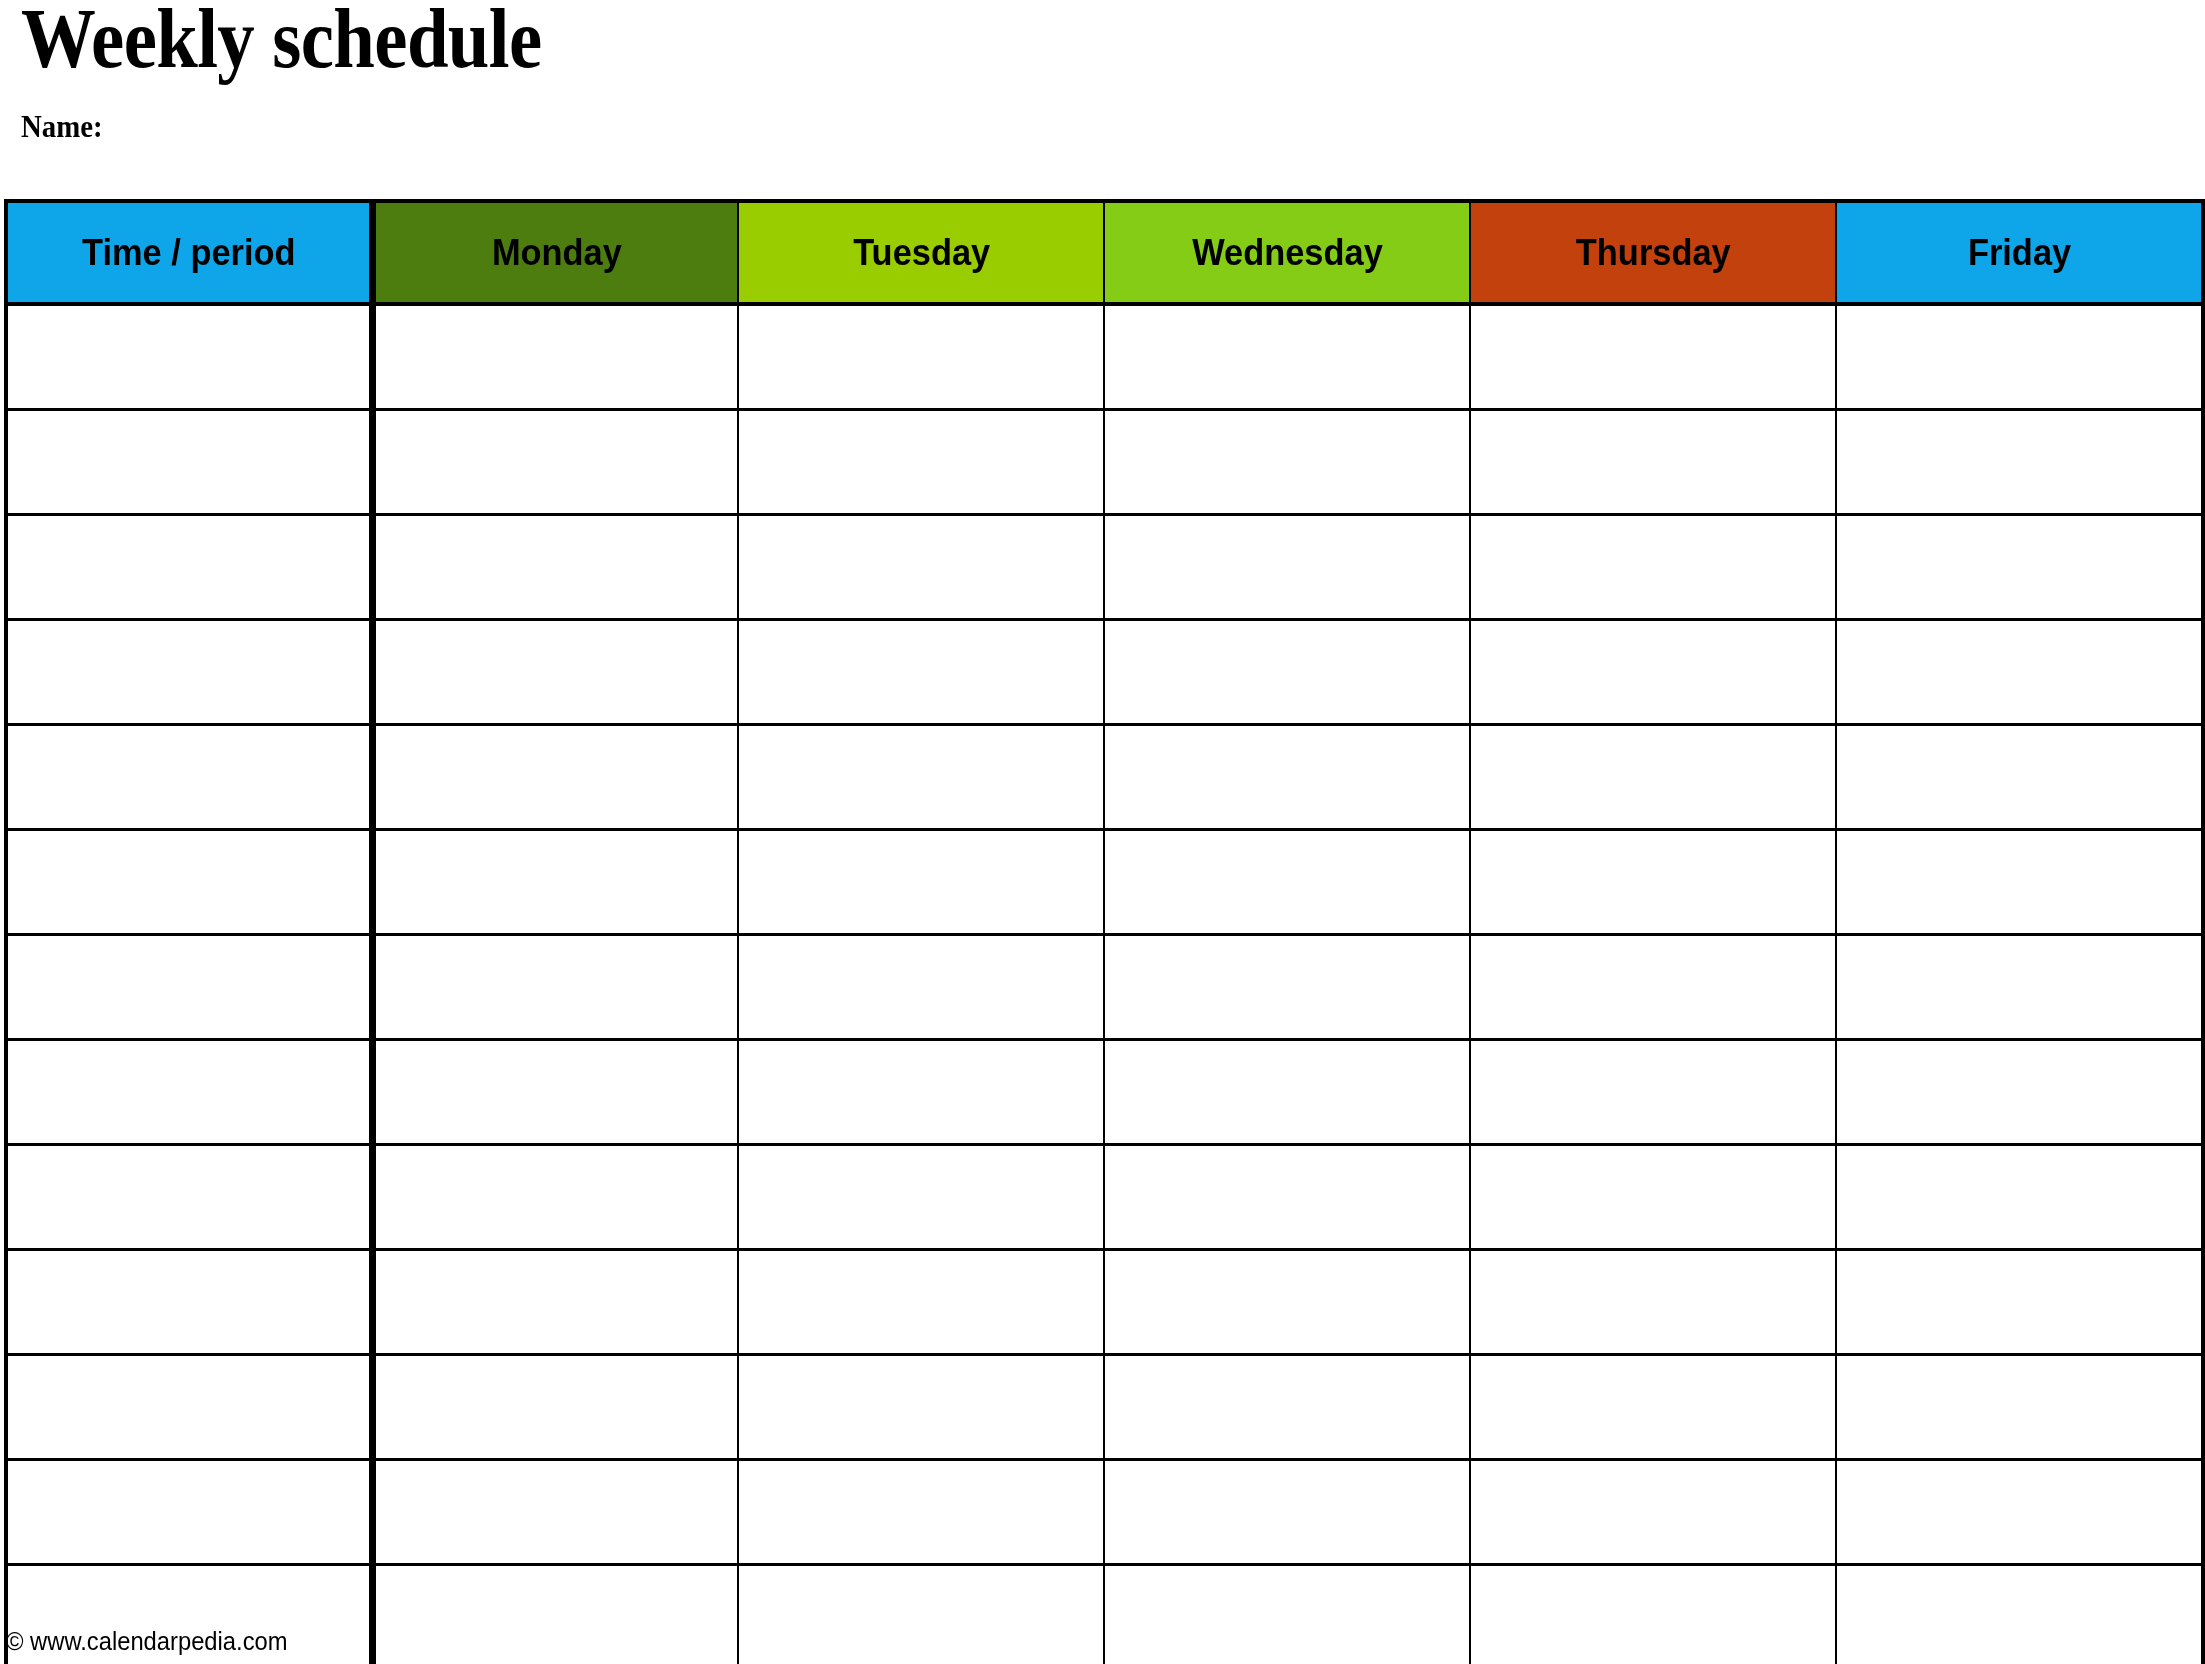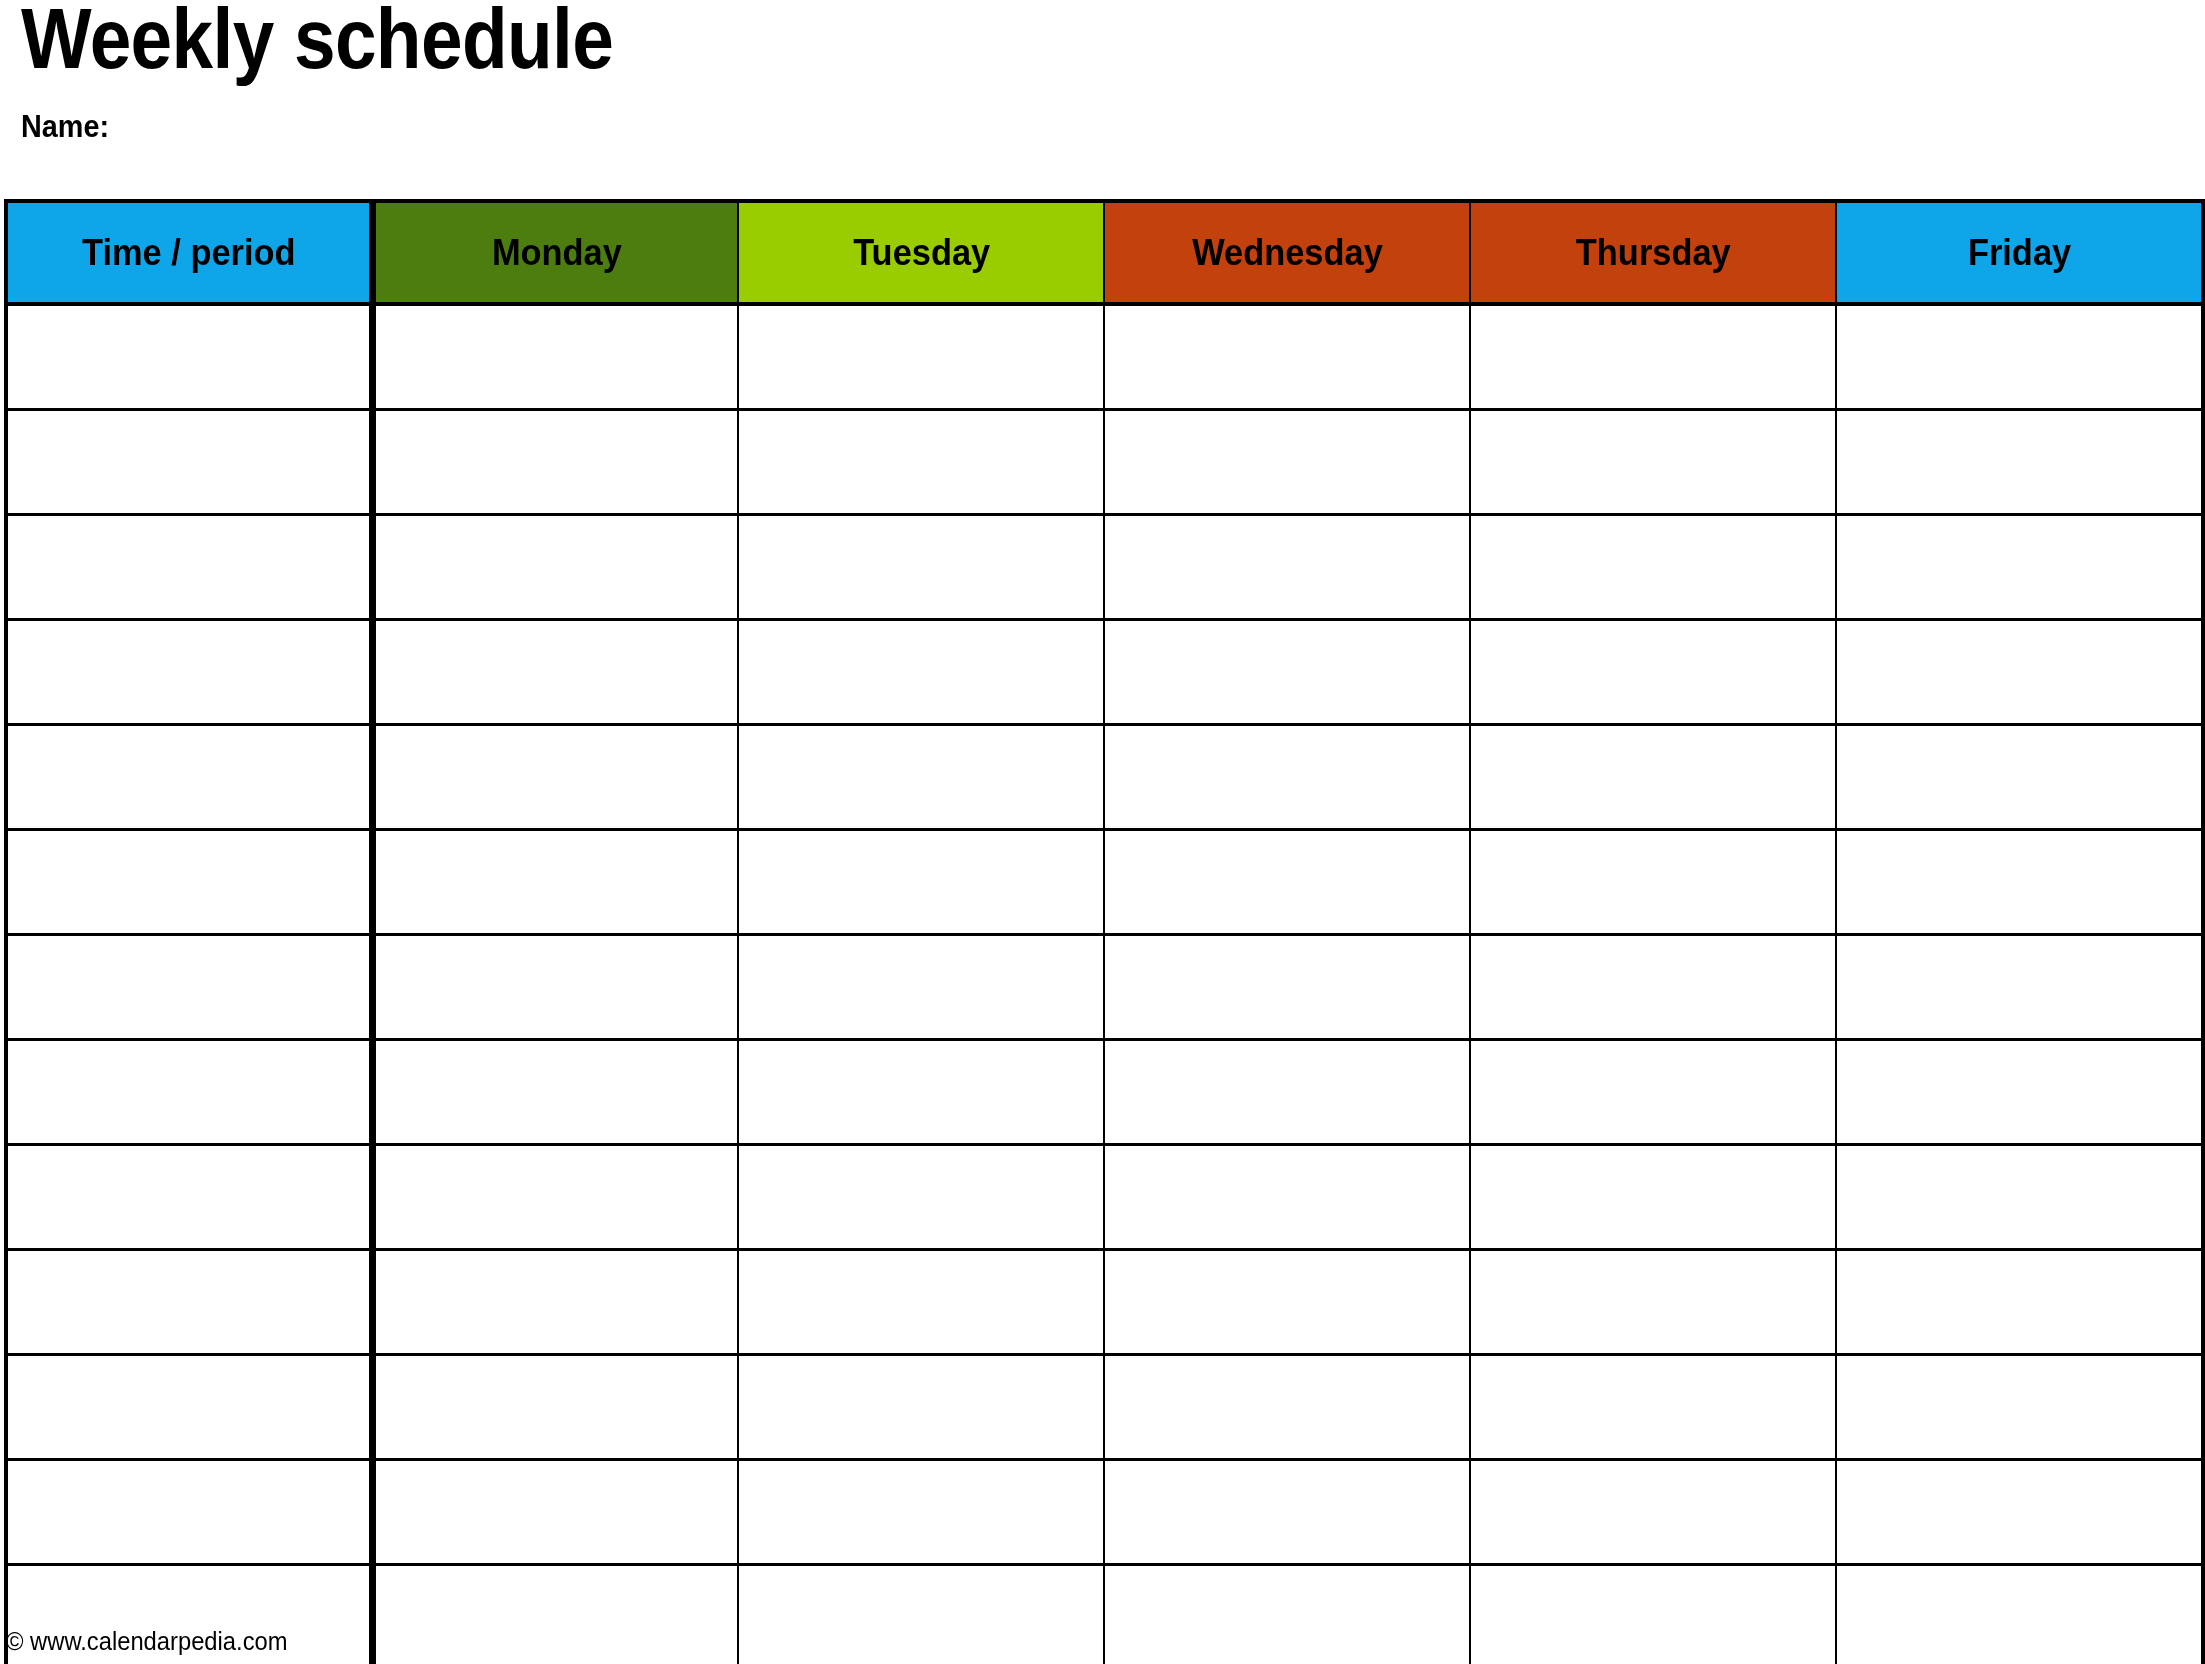--- a/index.html
+++ b/index.html
@@ -22,20 +22,21 @@
     width: 2205px;
     height: 1665px;
     box-sizing: border-box;
   }
 
   
   .page-header {
     position: relative;
     height: 199px;
     padding: 12px;
+    font-family: Liberation Serif, serif;
   }
 
   .title {
     position: absolute;
     left: 20.5px;
     top: -4.4px;
     font-size: 85px;
     font-weight: bold;
     letter-spacing: -0.7px;
     line-height: 1.0;
@@ -191,21 +192,21 @@
           <col class="col-day">
           <col class="col-day">
           <col class="col-day">
           <col class="col-day-last">
         </colgroup>
       <thead>
         <tr>
             <th class="time-col" style="background: #0ea5e9;"><span class="th-label">Time / period</span></th>
             <th style="background: #4d7c0f;"><span class="th-label">Monday</span></th>
             <th style="background: rgb(154, 205, 0); margin-left: 48px;"><span class="th-label">Tuesday</span></th>
-            <th style="background: #c2410c; margin-left: 29px;"><span class="th-label">Wednesday</span></th>
+            <th style="background: #84cc16; margin-left: 29px;"><span class="th-label">Wednesday</span></th>
             <th style="background: #c2410c;"><span class="th-label">Thursday</span></th>
             <th class="day-last" style="background: #0ea5e9;"><span class="th-label">Friday</span></th>
           </tr>
       </thead>
       <tbody>
           <tr>
             <td class="time-col"></td>
             <td></td>
             <td></td>
             <td></td>

